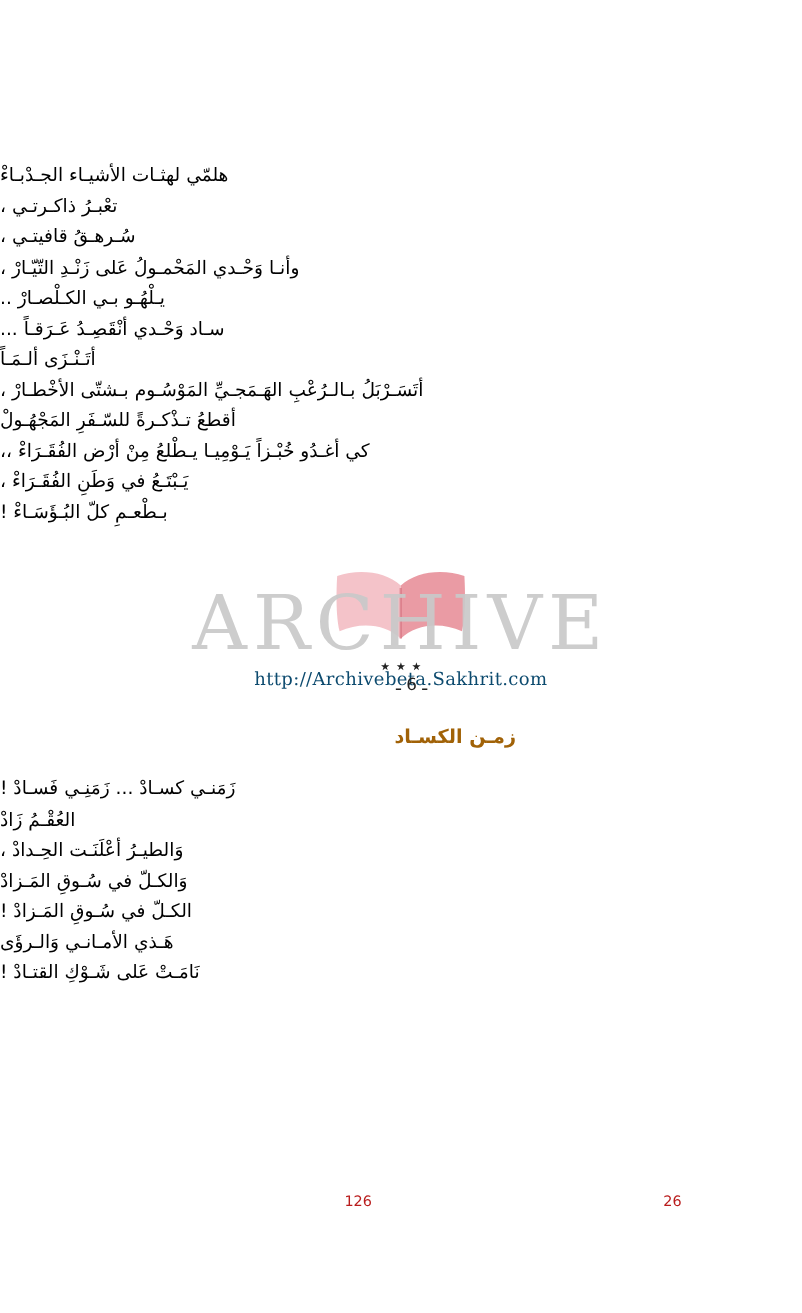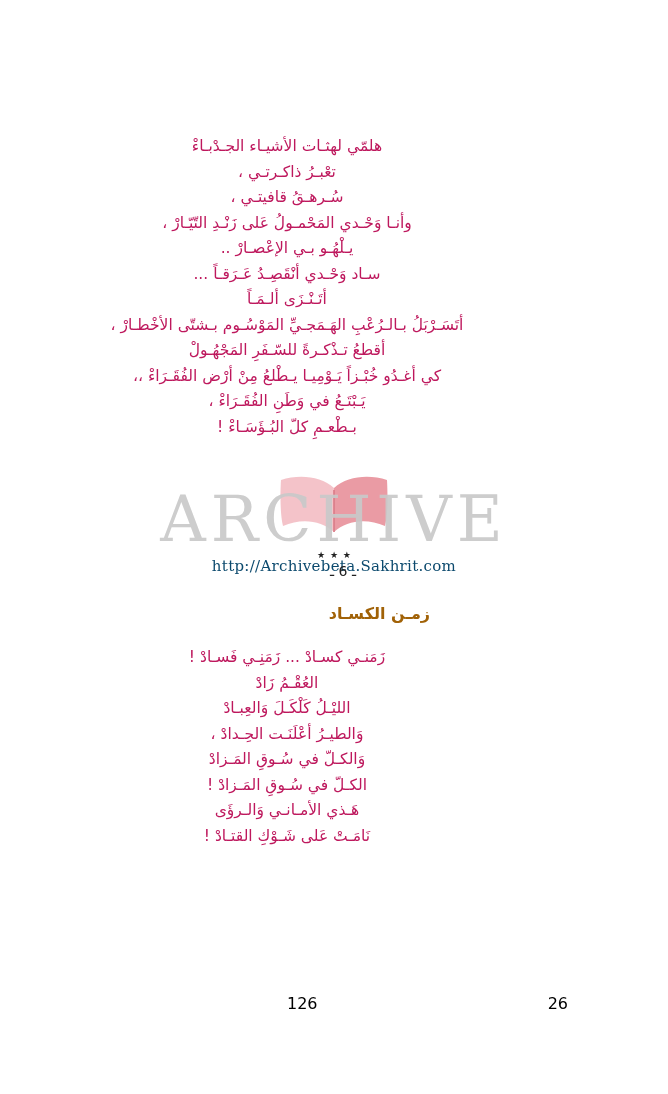--- a/index.html
+++ b/index.html
@@ -62,26 +62,26 @@
 
   
   .poem {
     position: absolute;
     z-index: 10;
   }
   .poem-1 { top: 134px; left: 0; right: 94px; }
   .poem-2 { top: 645px; left: 0; right: 94px; }
 
   .line {
-    text-align: center;
+    text-align: left;
     font-family: "DejaVu Sans", "Liberation Sans", sans-serif;
     font-size: 15.5px;
     line-height: 25.5px;
     white-space: nowrap;
-    color: #be185d;
+    color: #000000;
   }
 
   
   .separator {
     position: absolute;
     top: 548px;
     left: 0;
     right: 0;
     text-align: center;
     z-index: 11;
@@ -121,22 +121,22 @@
     left: 0;
     right: 0;
     height: 22px;
     direction: ltr;
     z-index: 10;
   }
   .footer-left,
   .footer-right {
     position: absolute;
     font-family: "DejaVu Sans", "Liberation Sans", sans-serif;
-    font-size: 16px;
-    color: #000000;
+    font-size: 12px;
+    color: #b91c1c;
   }
   .footer-left { left: 287px; }
   .footer-right { right: 100px; }
 </style>
 </head>
 <body>
 
 <div class="page">
 
   <div class="watermark">
@@ -149,41 +149,40 @@
     </div>
     <div class="wm-text">ARCHIVE</div>
     <div class="wm-url">http://Archivebeta.Sakhrit.com</div>
   </div>
 
   <div class="poem poem-1">
     <div class="line">هلمّي لهثـات الأشيـاء الجـدْبـاءْ</div>
     <div class="line">تعْبـرُ ذاكـرتـي ،</div>
     <div class="line">سُـرهـقُ قافيتـي ،</div>
     <div class="line">وأنـا وَحْـدي المَحْمـولُ عَلى زَنْـدِ التّيّـارْ ،</div>
-    <div class="line">يـلْهُـو بـي الإعْصـارْ ..</div>
+    <div class="line">يـلْهُـو بـي الكـلْصـارْ ..</div>
     <div class="line">سـاد وَحْـدي أنْقَصِـدُ عَـرَقـاً ...</div>
     <div class="line">أتَـنْـزَى ألـمَـاً</div>
     <div class="line">أتَسَـرْبَلُ بـالـرُعْبِ الهَـمَجـيِّ المَوْسُـوم بـشتّى الأخْطـارْ ،</div>
     <div class="line">أقطعُ تـذْكـرةً للسّـفَرِ المَجْهُـولْ</div>
     <div class="line">كي أغـدُو خُبْـزاً يَـوْمِيـا يـطْلعُ مِنْ أرْض الفُقَـرَاءْ ،،</div>
     <div class="line">يَـبْتَـعُ في وَطَنِ الفُقَـرَاءْ ،</div>
     <div class="line">بـطْعـمِ كلّ البُـؤَسَـاءْ !</div>
   </div>
 
   <div class="separator">
     <div class="sep-dots">٭ ٭ ٭</div>
     <div class="sep-num">ـ 6 ـ</div>
   </div>
 
   <div class="section-title">زمـن الكسـاد</div>
 
   <div class="poem poem-2">
     <div class="line">زَمَنـي كسـادْ ... زَمَنِـي فَسـادْ !</div>
     <div class="line">العُقْـمُ زَادْ</div>
-    <div class="line">الليْـلُ كَلْكَـلَ وَالعِبـادْ</div>
     <div class="line">وَالطيـرُ أعْلَنَـت الحِـدادْ ،</div>
     <div class="line">وَالكـلّ في سُـوقِ المَـزادْ</div>
     <div class="line">الكـلّ في سُـوقِ المَـزادْ !</div>
     <div class="line">هَـذي الأمـانـي وَالـرؤَى</div>
     <div class="line">نَامَـتْ عَلى شَـوْكِ القتـادْ !</div>
   </div>
 
   <div class="footer">
     <span class="footer-left">126</span>
     <span class="footer-right">26</span>

